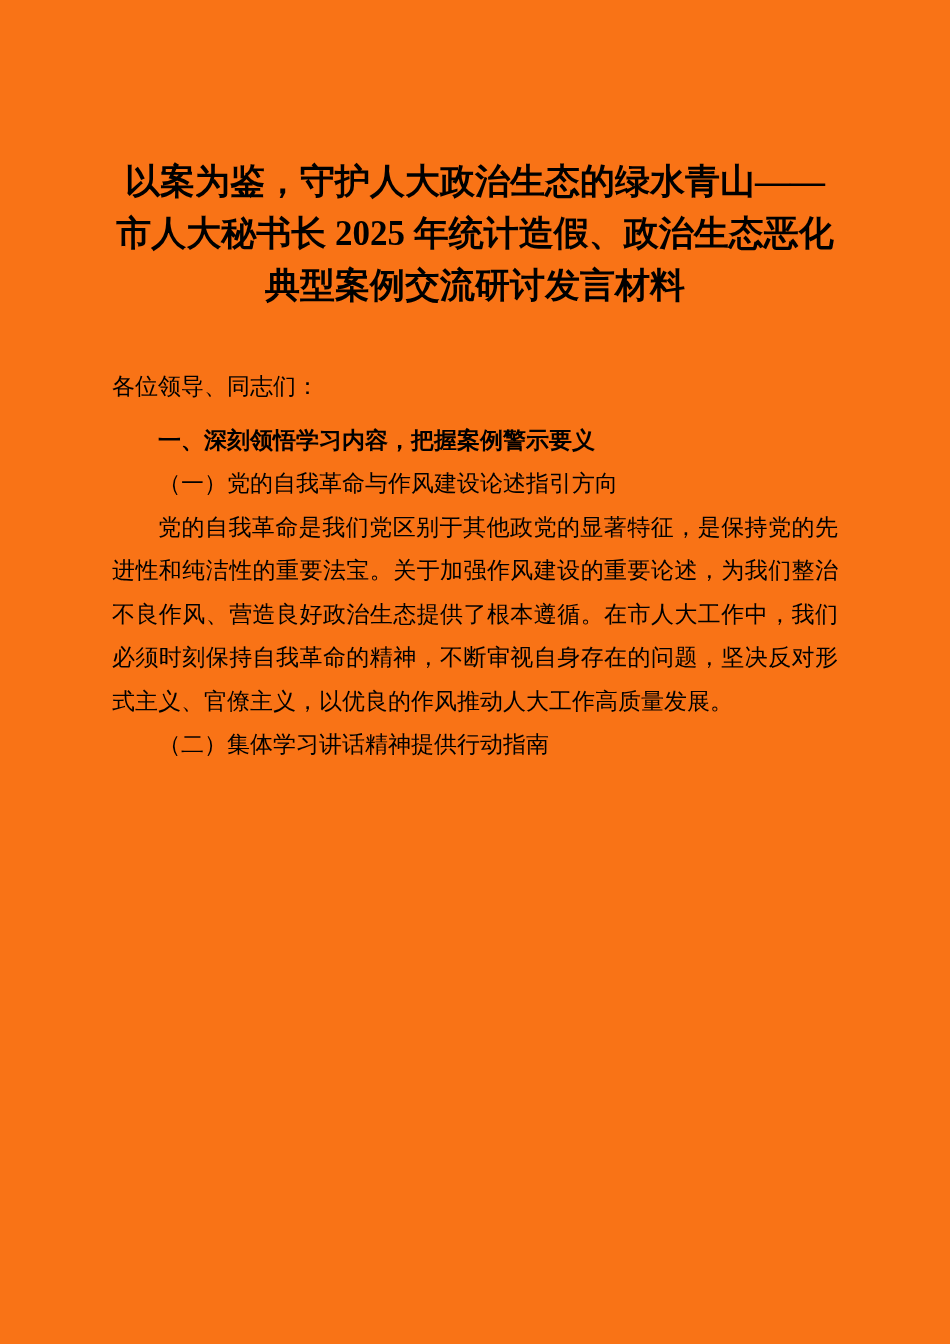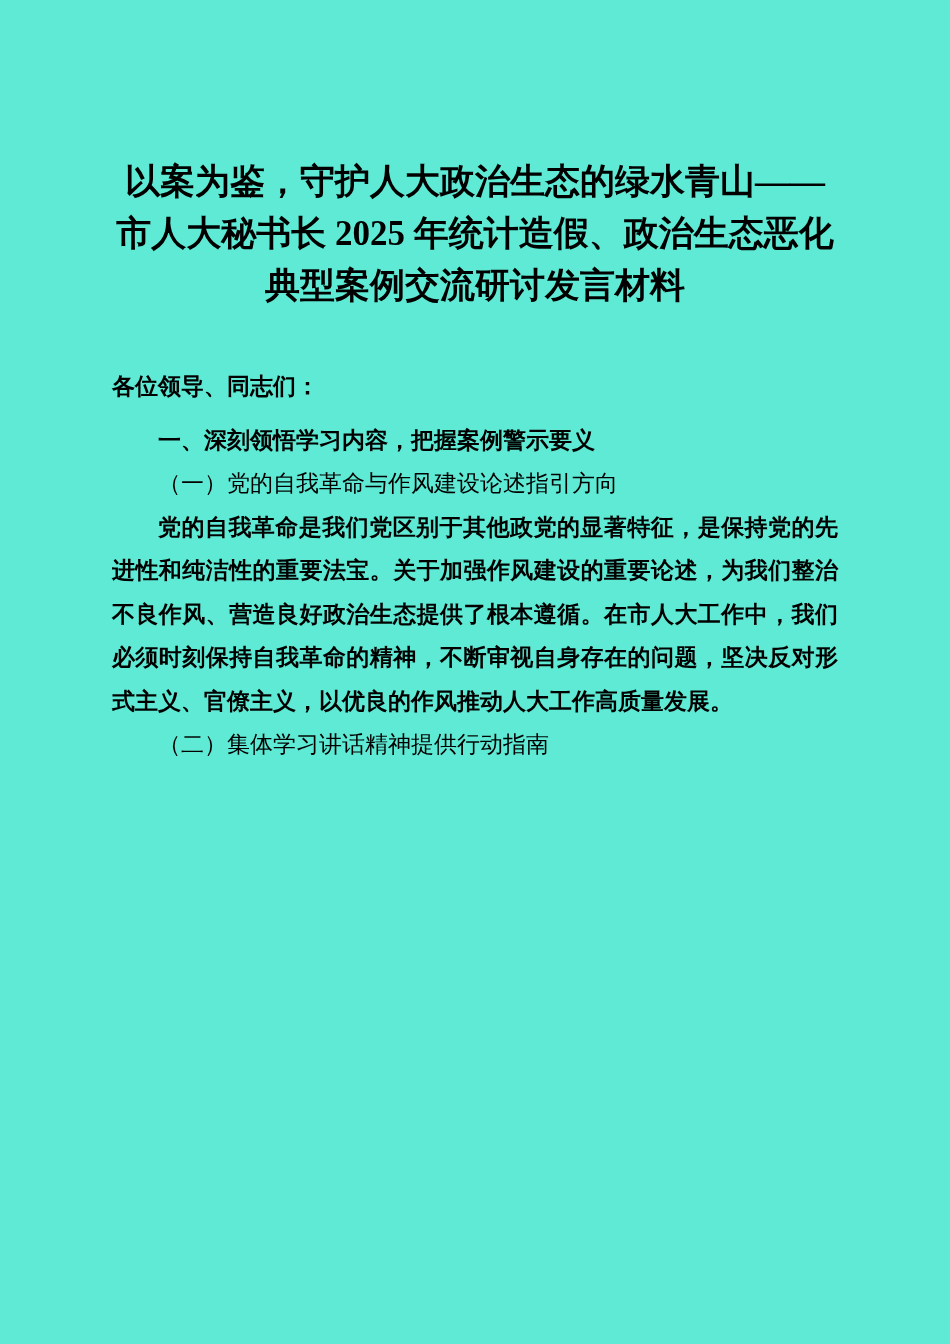--- a/index.html
+++ b/index.html
@@ -10,41 +10,40 @@
   body {
     width: 950px;
     height: 1344px;
     overflow: hidden;
   }
   .doc-page {
     box-sizing: border-box;
     width: 950px;
     height: 1344px;
     padding: 156px 112px 0 112px;
-    background: #5eead4;
+    background: #f97316;
     color: #000000;
   }
   .doc-title {
     margin: 0 0 53px 0;
     font-family: "Liberation Serif", "DejaVu Serif", serif;
     font-weight: bold;
     font-size: 35px;
     line-height: 52px;
     text-align: center;
     word-break: break-all;
   }
   .para {
     margin: 0;
     font-family: "Liberation Serif", "DejaVu Serif", serif;
     font-size: 23px;
     line-height: 43.5px;
     text-align: justify;
     text-indent: 2em;
     word-break: break-all;
-    font-weight: bold;
   }
   .salutation {
     text-indent: 0;
   }
   .heading-1 {
     font-family: Liberation Serif, serif;
     font-weight: bold;
     margin-top: 10px;
   }
   .heading-2 {

